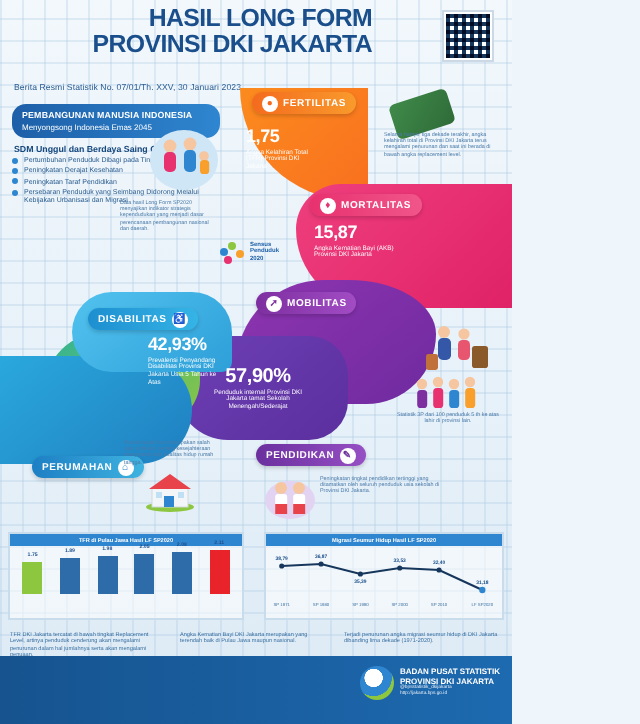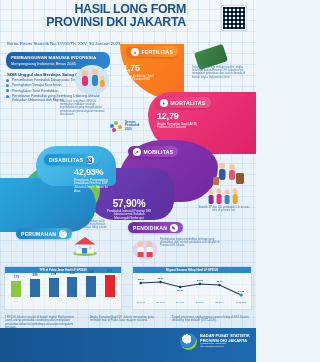--- a/index.html
+++ b/index.html
@@ -98,21 +98,21 @@
     background:linear-gradient(140deg,#52c3ef,#2e9fd8);
     border-radius:40px 40px 10px 40px; }
 
   
   .stat { position:absolute; color:#fff; }
   .stat .num { font-weight:bold; font-size:9px; line-height:9px; letter-spacing:-.2px; }
   .stat .cap { font-size:3.2px; line-height:3.7px; margin-top:1.5px; opacity:.96; }
   .s-fert { left:123px; top:64px; width:36px; }
   .s-mort { left:157px; top:112px; width:40px; }
   .s-mob  { left:155px; top:161px; width:42px; }
-  .s-mob2 { left:104px; top:184px; width:50px; text-align:center;margin-top:15px;}
+  .s-mob2 { left:104px; top:184px; width:50px; text-align:center;}
   .s-dis  { left:74px; top:168px; width:40px; }
   .s-hou  { left:20px; top:188px; width:48px; }
   .s-hou .num { font-size:10px; }
   .s-mob2 .num { font-size:10px; }
 
   
   .note { position:absolute; font-size:2.7px; line-height:3.2px; color:#4a7aa8; }
   .n-fert { left:192px; top:66px; width:58px; }
   .n-cloud{ left:60px; top:100px; width:46px; }
   .n-per  { left:62px; top:220px; width:48px; }
@@ -291,21 +291,21 @@
   <div class="badge b-pen">
     <span>PENDIDIKAN</span>
     <span class="ic">✎</span>
   </div>
 
   <div class="stat s-fert">
     <div class="num">1,75</div>
     <div class="cap">Angka Kelahiran Total (TFR) Provinsi DKI Jakarta</div>
   </div>
   <div class="stat s-mort">
-    <div class="num">12,79</div>
+    <div class="num">15,87</div>
     <div class="cap">Angka Kematian Bayi (AKB) Provinsi DKI Jakarta</div>
   </div>
   <div class="stat s-mob2">
     <div class="num">57,90%</div>
     <div class="cap">Penduduk internal Provinsi DKI Jakarta tamat Sekolah Menengah/Sederajat</div>
   </div>
   <div class="stat s-dis">
     <div class="num">42,93%</div>
     <div class="cap">Prevalensi Penyandang Disabilitas Provinsi DKI Jakarta Usia 5 Tahun ke Atas</div>
   </div>

